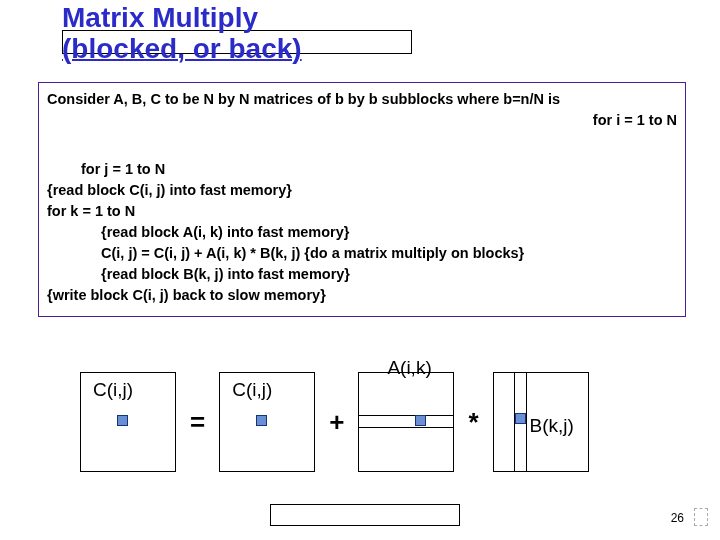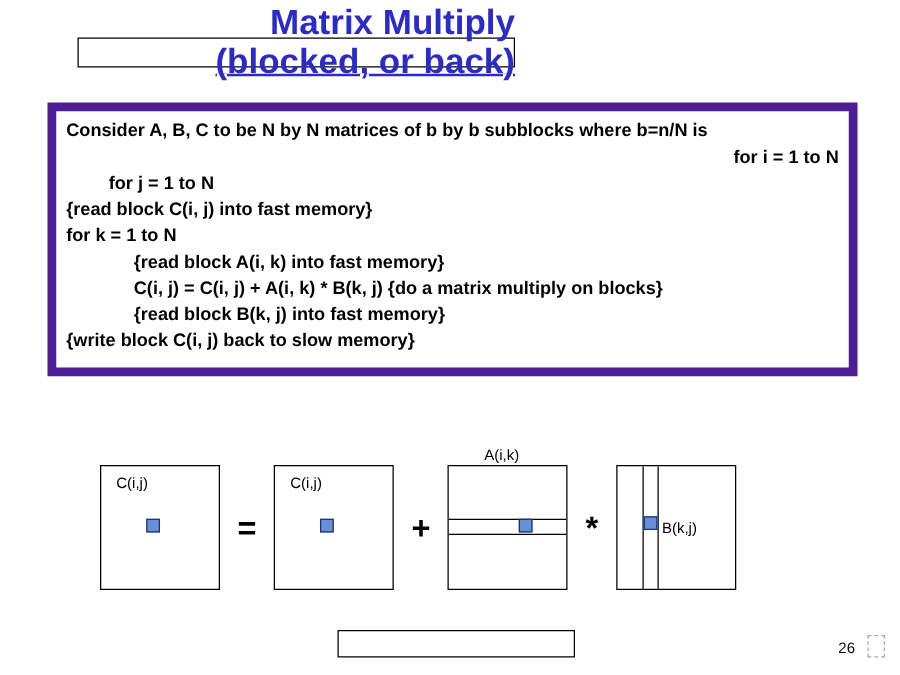--- a/index.html
+++ b/index.html
@@ -9,21 +9,21 @@
     background: #ffffff;
     font-family: Arial, Helvetica, sans-serif;
     position: relative;
     overflow: hidden;
   }
   .title-wrap {
     position: absolute;
     top: 2px;
     left: 62px;
     width: 350px;
-    text-align: right;
+    text-align: left;
   }
   .title-box {
     border: 1px solid #000;
     width: 350px;
     height: 24px;
     position: absolute;
     top: 28px;
     left: 0;
     z-index: 0;
   }
@@ -37,32 +37,32 @@
   }
   .title-line2 {
     text-decoration: underline;
     text-decoration-thickness: 2px;
   }
   .code-box {
     position: absolute;
     top: 82px;
     left: 38px;
     width: 648px;
-    border: 7px solid #4c1d95;
+    border: 1px solid #4c1d95;
     padding: 6px 8px 10px 8px;
     font-size: 14.5px;
     font-weight: bold;
     line-height: 1.45;
     color: #000;
   }
   .intro { margin-left: 0; display: block; }
   .intro-cont { margin-left: 34px; display: block; }
   .blocksize { color: #c00000; }
   .lvl0 { margin-left: 0; text-align: right; }
-  .lvl1 { margin-left: 34px; }
+  .lvl1 { margin-left: 34px; margin-top: 28px; }
   .lvl2 { }
   .lvl3 { margin-left: 54px; }
   .diagram {
     position: absolute;
     top: 372px;
     left: 80px;
     display: flex;
     align-items: center;
     gap: 10px;
   }
@@ -95,21 +95,21 @@
   }
   .col-band {
     position: absolute;
     border-left: 1px solid #000;
     border-right: 1px solid #000;
     top: 0; bottom: 0;
     width: 13px;
   }
   .mlabel {
     position: absolute;
-    font-size: 12px;
+    font-size: 19px;
     white-space: nowrap;
   }
   .footer-box {
     position: absolute;
     bottom: 14px;
     left: 270px;
     width: 190px;
     height: 22px;
     border: 1px solid #000;
   }

